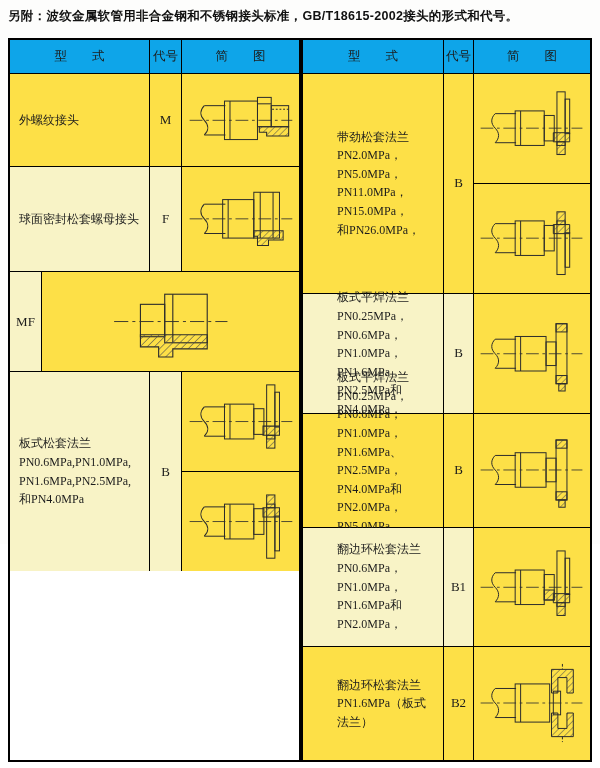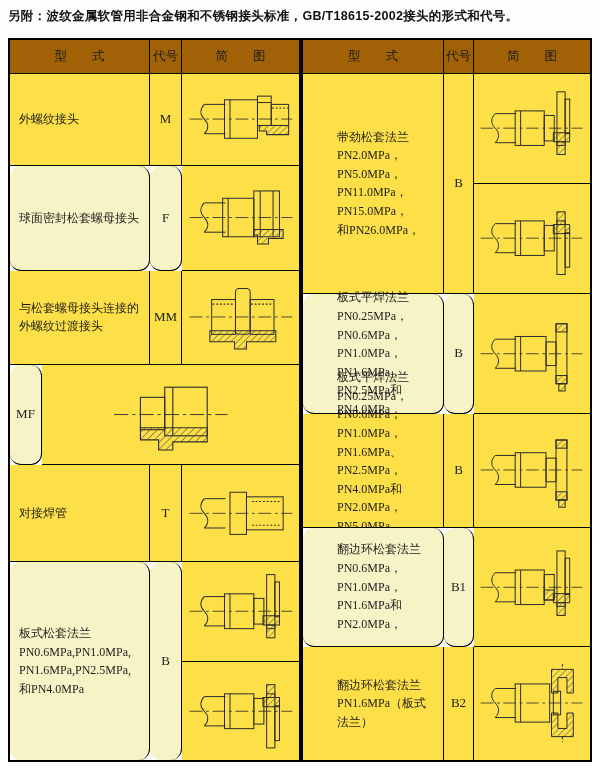--- a/index.html
+++ b/index.html
@@ -25,25 +25,25 @@
   .row:last-child .cell { border-bottom:none; }
 
   .c-type { width:140px; display:flex; align-items:center; padding:3px 6px 3px 9px;
             font-size:12px; line-height:1.55; white-space:pre-line; }
   .tbl-right .c-type { width:141px;padding-left:34px; }
   .c-code { width:32px; display:flex; align-items:center; justify-content:center;
             font-size:13px; }
   .tbl-right .c-code { width:30px; }
   .c-diag { flex:1; display:flex; align-items:center; justify-content:center; }
 
-  .hdr .cell { background:#a16207; display:flex; align-items:center; justify-content:center;
+  .hdr .cell { background:#0ea5e9; display:flex; align-items:center; justify-content:center;
                font-size:12.5px; padding:0; }
   .hdr { height:34px; }
 
-  .row.hl .c-type, .row.hl .c-code { background:#f8f3c6;border-radius:11px; }
+  .row.hl .c-type, .row.hl .c-code { background:#f8f3c6; }
 
   .split { flex-direction:column; align-items:stretch; padding:0; }
   .sub { flex:1; border-bottom:1.2px solid #000; display:flex; align-items:center; justify-content:center; }
   .sub:last-child { border-bottom:none; }
 
   .dsvg { width:94%; height:92%; max-height:100%; display:block; }
 </style>
 </head>
 <body>
 
@@ -104,72 +104,36 @@
                 <line x1="46" y1="24" x2="46" y2="66"></line>
                 <rect x="74" y="16" width="28" height="50"></rect>
                 <line x1="81" y1="16" x2="81" y2="66"></line>
                 <line x1="95" y1="16" x2="95" y2="66"></line>
                 <path d="M74,58 h32 v10 h-16 v6 h-12 v-10 h-4 z" fill="url(#hp)"></path>
               </g>
             </svg>
           </div>
       </div>
 
-      <div class="row" style="height:95px">
-        <div class="cell c-type">与松套螺母接头连接的
-外螺纹过渡接头</div>
-        <div class="cell c-code">MM</div>
-        <div class="cell c-diag">
-            <svg class="dsvg" viewBox="0 0 120 90" preserveAspectRatio="xMidYMid meet">
-              <g fill="none" stroke="#2c2c2c" stroke-width="1.1">
-                <line x1="4" y1="45" x2="116" y2="45" stroke-dasharray="14 4 3 4" stroke-width="0.9"></line>
-                <rect x="28" y="26" width="26" height="38"></rect>
-                <line x1="29" y1="31" x2="53" y2="31" stroke-dasharray="2 2"></line>
-                <rect x="70" y="26" width="26" height="38"></rect>
-                <line x1="71" y1="31" x2="95" y2="31" stroke-dasharray="2 2"></line>
-                <rect x="54" y="14" width="16" height="50" rx="4"></rect>
-                <path d="M26,60 h72 v12 h-32 v8 h-13 v-8 h-27 z" fill="url(#hp)"></path>
-              </g>
-            </svg>
-          </div>
-      </div>
 
       <div class="row hl" style="height:100px">
         <div class="cell c-code">MF</div>
         <div class="cell c-diag">
             <svg class="dsvg" viewBox="0 0 120 90" preserveAspectRatio="xMidYMid meet">
               <g fill="none" stroke="#2c2c2c" stroke-width="1.1">
                 <line x1="4" y1="45" x2="116" y2="45" stroke-dasharray="14 4 3 4" stroke-width="0.9"></line>
                 <rect x="30" y="28" width="24" height="32"></rect>
                 <rect x="54" y="18" width="42" height="48"></rect>
                 <line x1="62" y1="18" x2="62" y2="66"></line>
                 <path d="M30,58 h66 v14 h-34 v8 h-14 v-10 h-18 z" fill="url(#hp)"></path>
               </g>
             </svg>
           </div>
       </div>
 
-      <div class="row" style="height:98px">
-        <div class="cell c-type">对接焊管</div>
-        <div class="cell c-code">T</div>
-        <div class="cell c-diag">
-            <svg class="dsvg" viewBox="0 0 120 90" preserveAspectRatio="xMidYMid meet">
-              <g fill="none" stroke="#2c2c2c" stroke-width="1.1">
-                <line x1="4" y1="45" x2="116" y2="45" stroke-dasharray="14 4 3 4" stroke-width="0.9"></line>
-                <path d="M20,29 c-5,5 -5,11 0,16 c5,5 5,11 0,16"></path>
-                <line x1="20" y1="29" x2="43" y2="29"></line>
-                <line x1="20" y1="61" x2="43" y2="61"></line>
-                <rect x="48" y="22" width="18" height="46"></rect>
-                <rect x="66" y="27" width="40" height="36"></rect>
-                <line x1="72" y1="32" x2="103" y2="32" stroke-dasharray="2 2"></line>
-                <line x1="72" y1="58" x2="103" y2="58" stroke-dasharray="2 2"></line>
-              </g>
-            </svg>
-          </div>
-      </div>
 
       <div class="row hl" style="height:199px">
         <div class="cell c-type">板式松套法兰
 PN0.6MPa,PN1.0MPa,
 PN1.6MPa,PN2.5MPa,
 和PN4.0MPa</div>
         <div class="cell c-code">B</div>
         <div class="cell c-diag split">
           <div class="sub">
               <svg class="dsvg" viewBox="0 0 120 90" preserveAspectRatio="xMidYMid meet">

